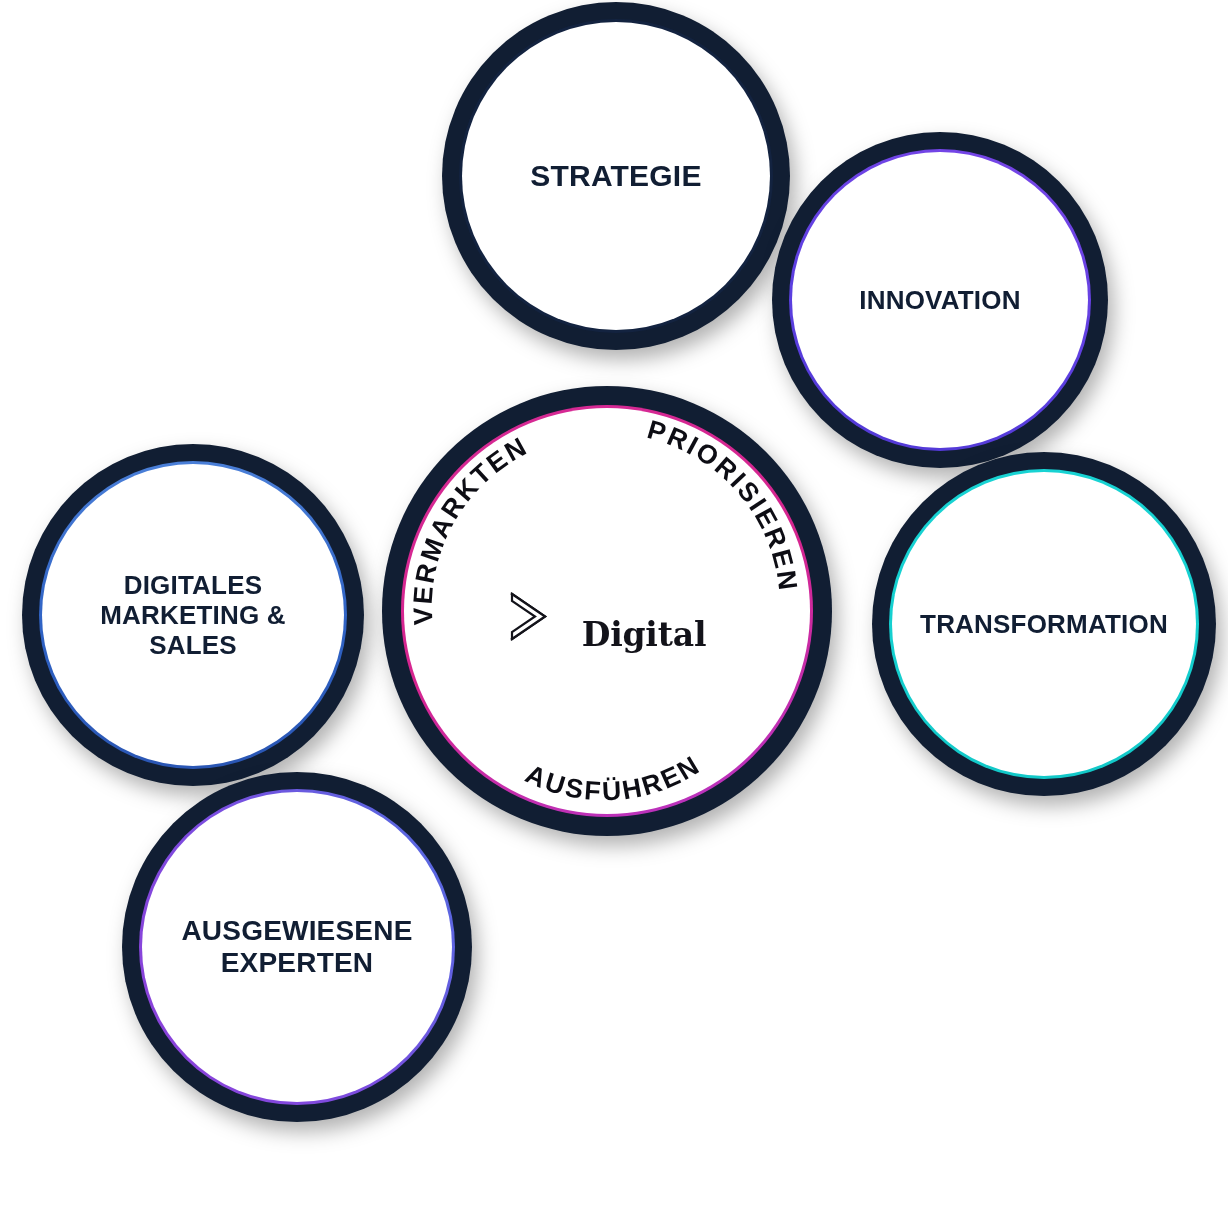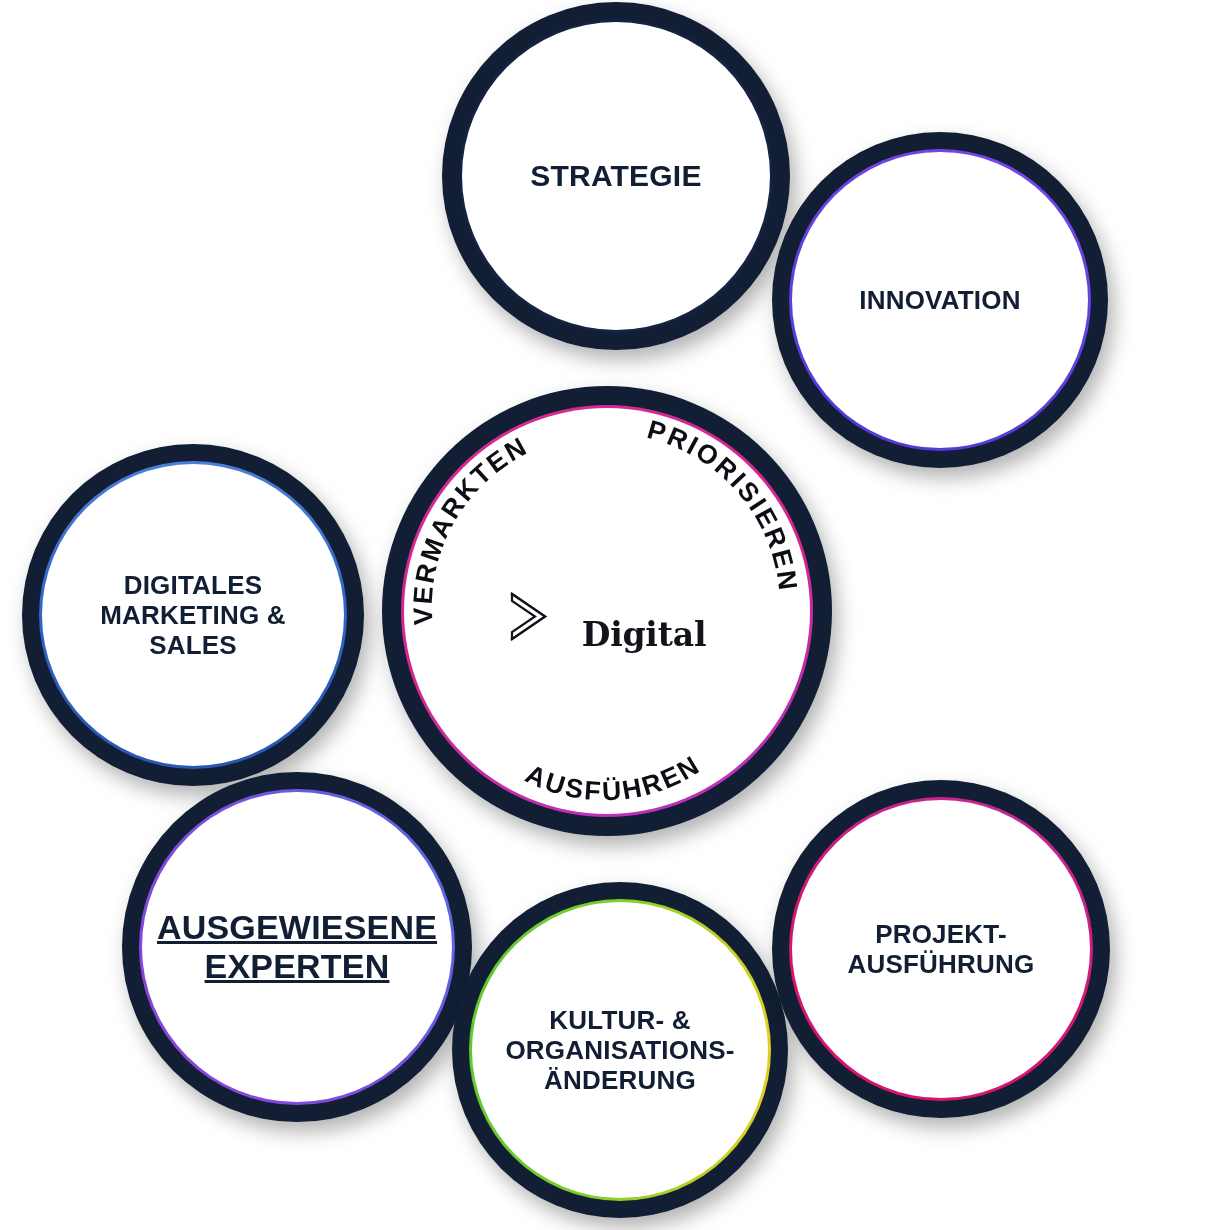--- a/index.html
+++ b/index.html
@@ -88,21 +88,21 @@
 
   
   .bubble .inner { inset: 3px; }
 
   
   #b-marke      .label { font-size: 26px; }
   #b-strategie  .label { font-size: 30px; }
   #b-innovation .label { font-size: 26px; }
   #b-digital    .label { font-size: 26px; }
   #b-transform  .label { font-size: 26px; }
-  #b-experten   .label { font-size: 34px; text-decoration: underline; }
+  #b-experten   .label { font-size: 28px; }
   #b-kultur     .label { font-size: 26px; }
   #b-projekt    .label { font-size: 26px; }
 
   
   #centerSvg {
     position: absolute;
     inset: 0;
     width: 100%;
     height: 100%;
     z-index: 4;
@@ -165,48 +165,38 @@
   <div class="bubble" id="b-digital">
     <div class="ringwrap" style="background:linear-gradient(180deg,#4a7fd8 0%,#2f62c4 55%,#2a56b4 100%);">
       <div class="inner">
         <span class="label">DIGITALES
 MARKETING &amp;
 SALES</span>
       </div>
     </div>
   </div>
 
+  <div class="bubble" id="b-transform">
+    <div class="ringwrap" style="background:linear-gradient(180deg,#18d3d3 0%,#14cfcf 60%,#12c8c8 100%);">
+      <div class="inner">
+        <span class="label">TRANSFORMATION</span>
+      </div>
+    </div>
+  </div>
 
   <div class="bubble" id="b-experten">
     <div class="ringwrap" style="background:linear-gradient(60deg,#8f3fd8 0%,#7a4ee0 50%,#4f6fe0 100%);">
       <div class="inner">
         <span class="label">AUSGEWIESENE
 EXPERTEN</span>
       </div>
     </div>
   </div>
 
-  <div class="bubble" id="b-kultur">
-    <div class="ringwrap" style="background:linear-gradient(95deg,#5dc832 0%,#7fce2a 45%,#e8d020 100%);">
-      <div class="inner">
-        <span class="label">KULTUR- &amp;
-ORGANISATIONS-
-ÄNDERUNG</span>
-      </div>
-    </div>
-  </div>
-
-  <div class="bubble" id="b-projekt">
-    <div class="ringwrap" style="background:linear-gradient(200deg,#c02a9a 0%,#d6156e 55%,#d6156e 100%);">
-      <div class="inner">
-        <span class="label">PROJEKT-
-AUSFÜHRUNG</span>
-      </div>
-    </div>
-  </div>
+
 
   <div class="bubble" id="b-center">
     <div class="ringwrap" style="background:linear-gradient(160deg,#d62a95 0%,#d6258f 50%,#b435c8 100%);">
       <div class="inner">
 
         <svg id="centerSvg" viewBox="0 0 412 412">
           <defs>
 
             <path id="arcVermarkten" fill="none" d="M 33 243 A 175 175 0 0 1 150 36"></path>
 

